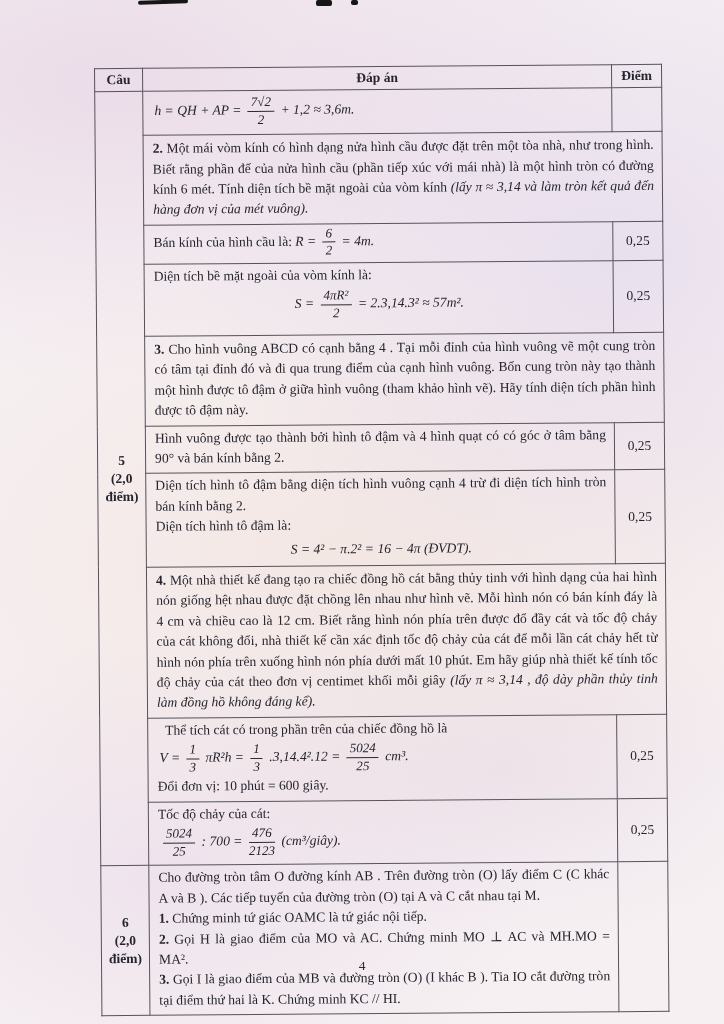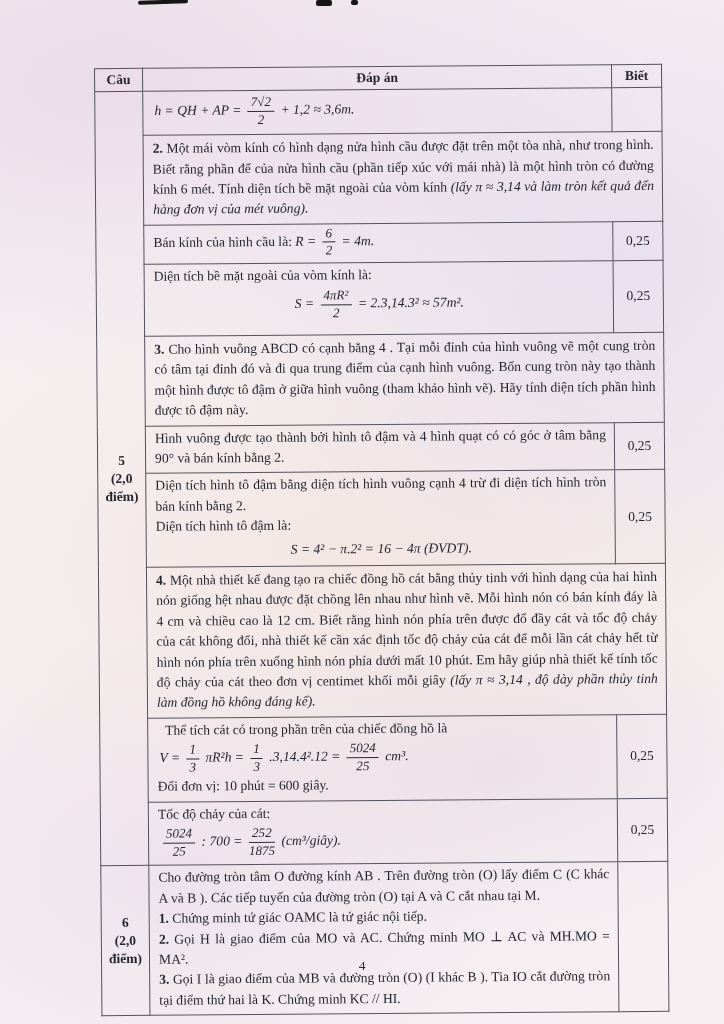--- a/index.html
+++ b/index.html
@@ -78,21 +78,21 @@
     <colgroup>
       <col class="c-cau">
         <col class="c-dapan">
         <col class="c-diem">
     </colgroup>
 
     <tbody>
         <tr>
       <th>Câu</th>
       <th>Đáp án</th>
-      <th>Biết</th>
+      <th>Điểm</th>
     </tr>
 
     <tr class="tr-h">
       <td class="cau-cell" rowspan="10">
         <div>5</div>
         <div>(2,0 điểm)</div>
       </td>
       <td class="ans">
         <div class="formula block indent">
           <span>h = QH + AP =</span>
@@ -177,21 +177,21 @@
       </td>
       <td class="score">0,25</td>
     </tr>
 
     <tr class="tr-rate">
       <td class="ans">
         <div>Tốc độ chảy của cát:</div>
         <div class="formula block">
           <span class="frac"><span class="num">5024</span><span class="den">25</span></span>
           <span>: 700 =</span>
-          <span class="frac"><span class="num">252</span><span class="den">1875</span></span>
+          <span class="frac"><span class="num">476</span><span class="den">2123</span></span>
           <span>(cm³/giây).</span>
         </div>
       </td>
       <td class="score">0,25</td>
     </tr>
 
     <tr class="tr-q6">
       <td class="cau-cell">
         <div>6</div>
         <div>(2,0 điểm)</div>

